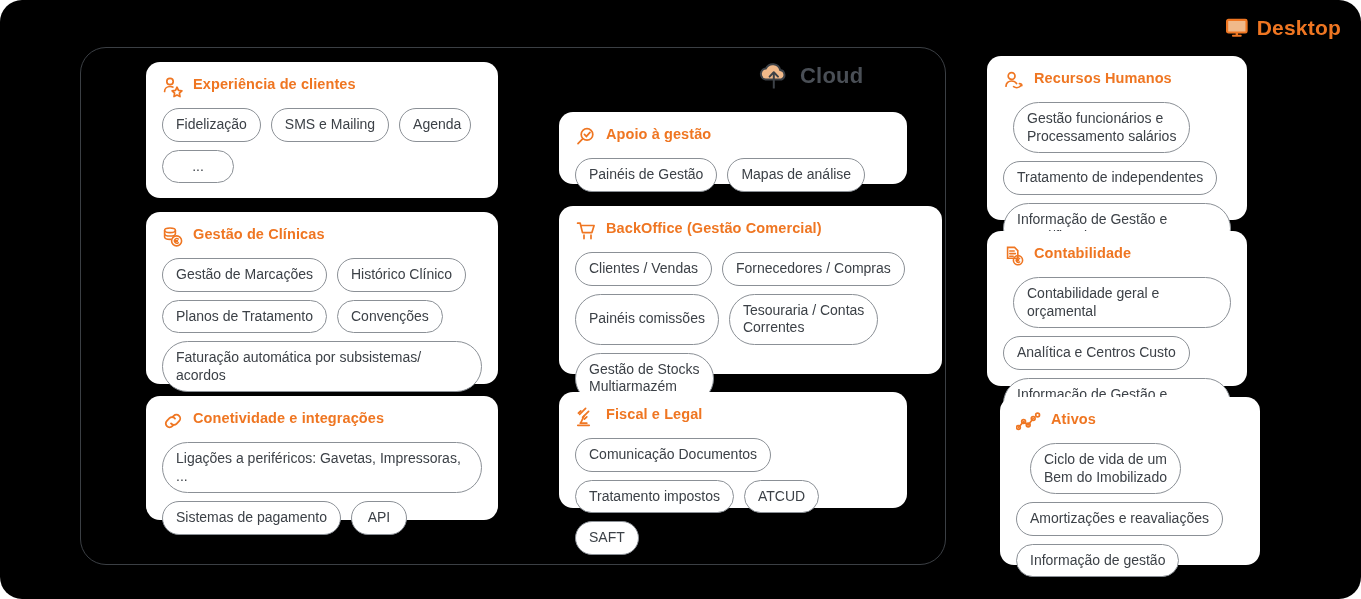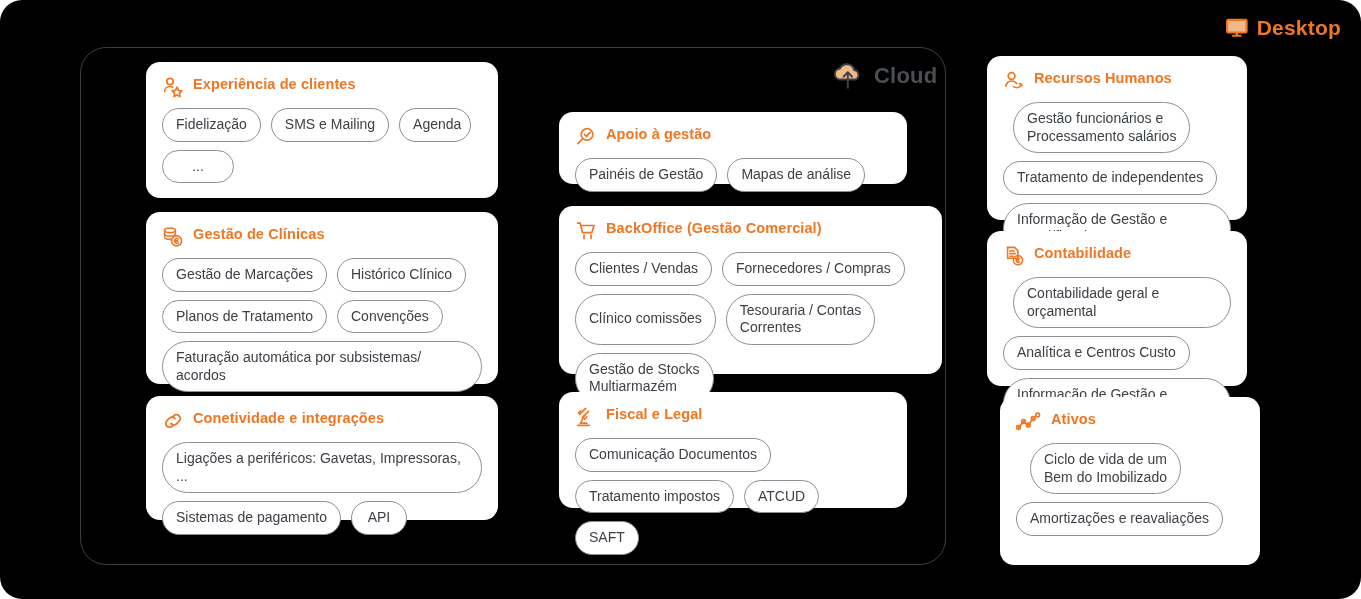--- a/index.html
+++ b/index.html
@@ -31,21 +31,21 @@
   .desktop-badge .label {
     color: #ef7622;
     font-size: 21px;
     font-weight: bold;
     letter-spacing: .2px;
   }
 
   
   .cloud-badge {
     position: absolute;
-    left: 831px;
+    left: 757px;
     top: 61px;
     display: flex;
     align-items: center;
     gap: 9px;
   }
   .cloud-badge .label {
     color: #4a4f56;
     font-size: 22px;
     font-weight: bold;
     letter-spacing: .2px;
@@ -237,21 +237,21 @@
         <svg width="22" height="22" viewBox="0 0 22 22" fill="none" stroke="#ef7622" stroke-width="1.7" stroke-linecap="round" stroke-linejoin="round">
           <path d="M2.6 3.2h2.6l2.3 9.4h9.4l2.2-7.1H6.2"></path>
           <path d="M9 15.2v3.4M16 15.2v3.4"></path>
         </svg>
       </span>
       <span class="card-title">BackOffice (Gestão Comercial)</span>
     </div>
     <div class="pills">
       <span class="pill">Clientes / Vendas</span>
       <span class="pill">Fornecedores / Compras</span>
-      <span class="pill">Clínico comissões</span>
+      <span class="pill">Painéis comissões</span>
       <span class="pill two-line">Tesouraria / Contas
 Correntes</span>
       <span class="pill two-line">Gestão de Stocks
 Multiarmazém</span>
     </div>
   </div>
 
   <div class="card" id="card-fiscal">
     <div class="card-head">
       <span class="icon-wrap">
@@ -323,16 +323,17 @@
           <circle cx="17.2" cy="6.6" r="1.9"></circle>
           <circle cx="21.6" cy="3" r="1.9"></circle>
         </svg>
       </span>
       <span class="card-title">Ativos</span>
     </div>
     <div class="pills">
       <span class="pill two-line" style="margin-left:14px">Ciclo de vida de um
 Bem do Imobilizado</span>
       <span class="pill">Amortizações e reavaliações</span>
+      <span class="pill">Informação de gestão</span>
     </div>
   </div>
 
 </div>
 
 </body></html>

